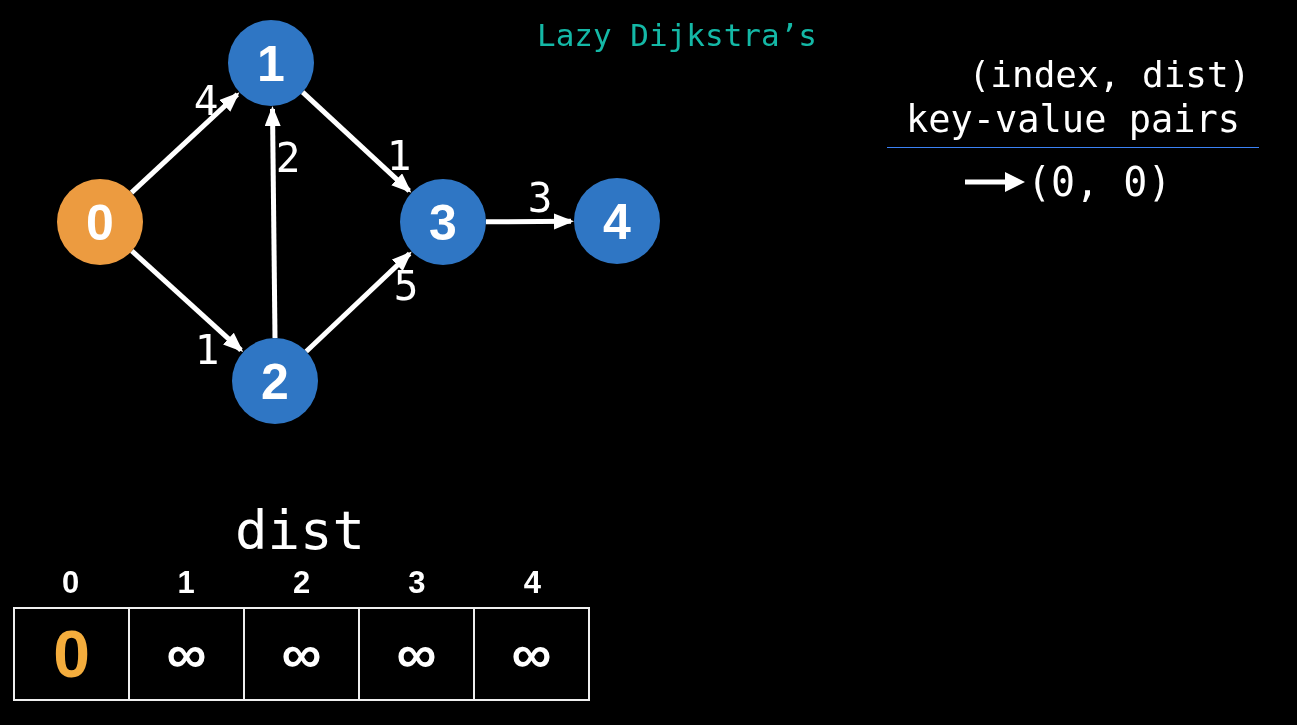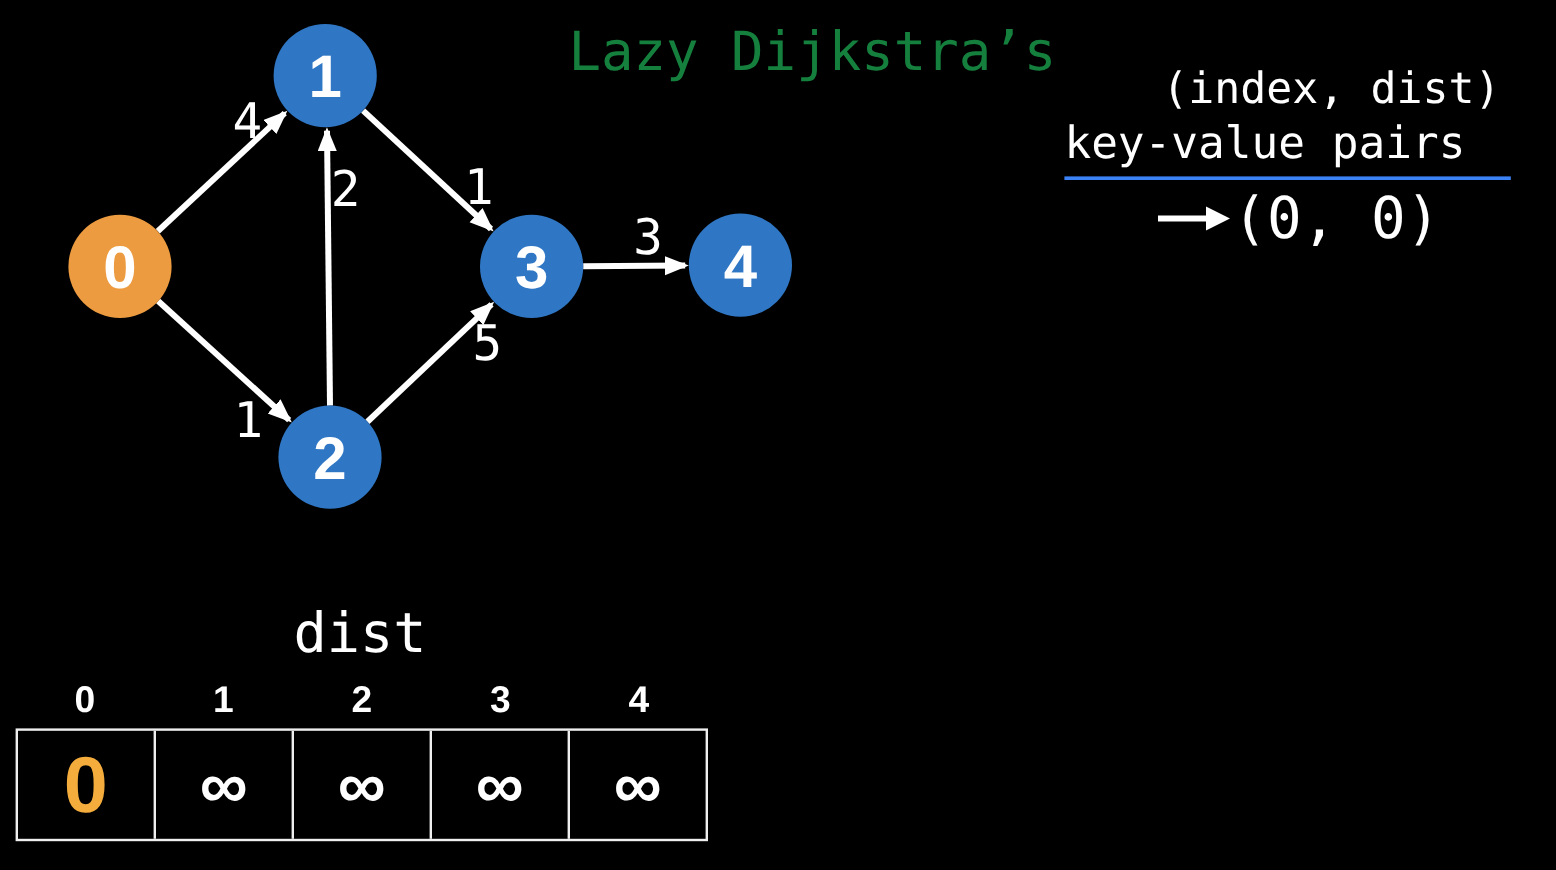--- a/index.html
+++ b/index.html
@@ -14,23 +14,23 @@
     overflow: hidden;
     font-family: "DejaVu Sans Mono", monospace;
     color: #ffffff;
   }
   .abs { position: absolute; }
 
   
   .slide-title {
     left: 441px; top: 20px; width: 472px;
     text-align: center;
-    font-size: 45px;
-    line-height: 1.0;
-    color: #15803d;
+    font-size: 31px;
+    line-height: 1.0;
+    color: #14b8a6;
     white-space: nowrap;
   }
 
   
   .graph-svg { left: 0; top: 0; }
   .edge-line {
     stroke: #ffffff;
     stroke-width: 5;
     fill: none;
   }
@@ -53,44 +53,45 @@
   
   .pq-heading-1 {
     left: 922px; top: 57px; width: 375px;
     text-align: center;
     font-size: 36px;
     line-height: 1.0;
     white-space: nowrap;
   }
   .pq-heading-2 {
     left: 887px; top: 101px; width: 372px;
+    text-align: center;
     font-size: 37px;
     line-height: 1.0;
     padding-bottom: 9px;
-    border-bottom: 3px solid #3b82f6;
+    border-bottom: 1px solid #3b82f6;
     white-space: nowrap;
   }
   .pq-entry-row {
     left: 963px; top: 160px;
     display: flex;
     align-items: center;
     height: 44px;
   }
   .pq-entry-text {
-    font-size: 48px;
+    font-size: 40px;
     line-height: 1.0;
     white-space: nowrap;
     margin-left: 2px;
   }
 
   
   .dist-label {
     left: 225px; top: 504px; width: 150px;
     text-align: center;
-    font-size: 46px;
+    font-size: 54px;
     line-height: 1.0;
   }
   .dist-indices {
     left: 13px; top: 567px; width: 577px;
     display: flex;
   }
   .dist-index-cell {
     flex: 1;
     text-align: center;
     font-family: "Liberation Sans", sans-serif;

